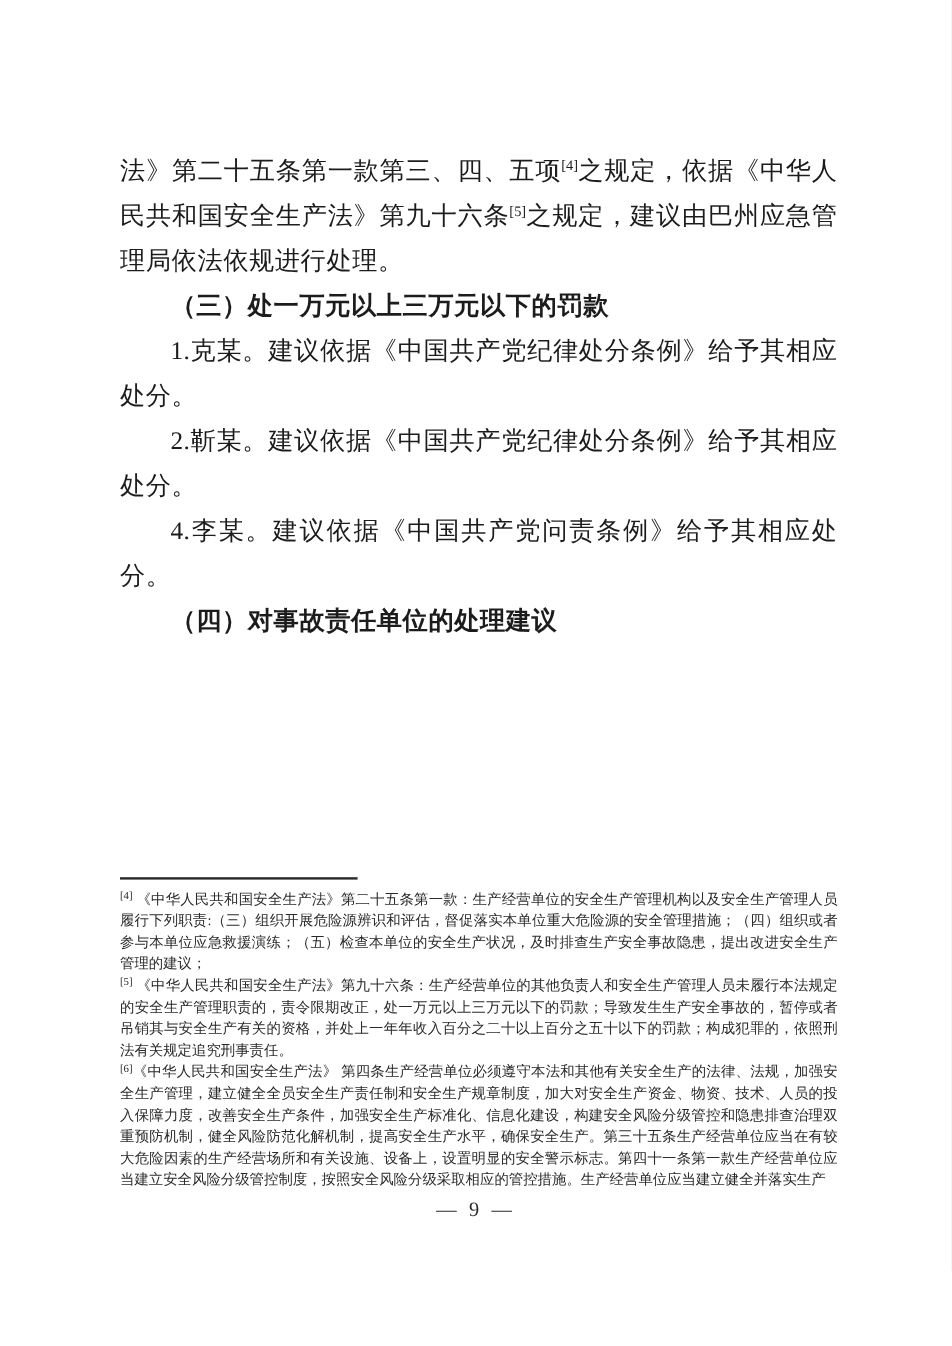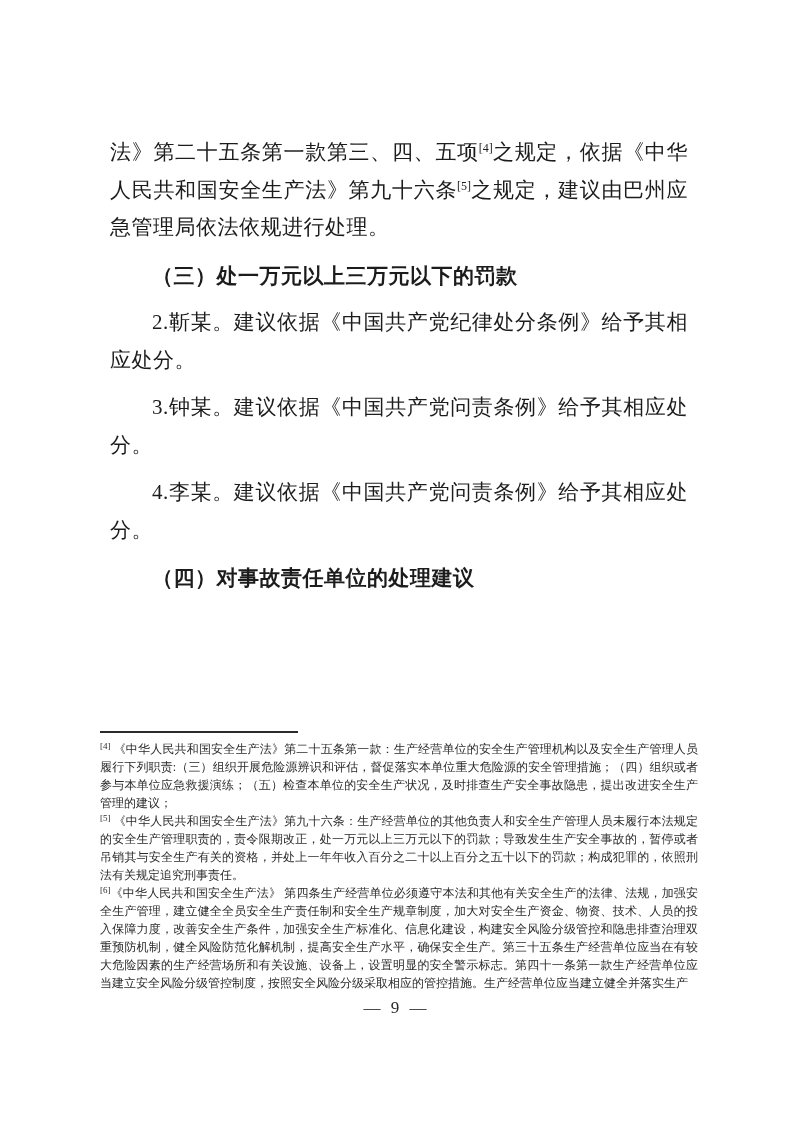--- a/index.html
+++ b/index.html
@@ -13,21 +13,21 @@
     overflow: hidden;
     margin: 0 auto;
   }
   .content {
     position: absolute;
     left: 100px;
     top: 124px;
     width: 598px;
   }
   .para {
-    margin: 10px;
+    margin: 0;
     font-size: 21px;
     line-height: 37.5px;
     text-align: justify;
     text-justify: inter-ideograph;
     letter-spacing: 0.5px;
     text-indent: 2em;
     word-break: break-all;
   }
   .para.no-indent { text-indent: 0; }
   .para.heading {
@@ -79,22 +79,22 @@
   }
 </style>
 </head>
 <body>
 
 <div class="page">
 
   <div class="content">
       <p class="para no-indent"><span>法》第二十五条第一款第三、四、五项</span><sup>[4]</sup><span>之规定，依据《中华人民共和国安全生产法》第九十六条</span><sup>[5]</sup><span>之规定，建议由巴州应急管理局依法依规进行处理。</span></p>
       <p class="para heading"><span>（三）处一万元以上三万元以下的罚款</span></p>
+      <p class="para"><span>1.克某。建议依据《中国共产党纪律处分条例》给予其相应处分。</span></p>
       <p class="para"><span>2.靳某。建议依据《中国共产党纪律处分条例》给予其相应处分。</span></p>
-      <p class="para"><span>3.钟某。建议依据《中国共产党问责条例》给予其相应处分。</span></p>
       <p class="para"><span>4.李某。建议依据《中国共产党问责条例》给予其相应处分。</span></p>
       <p class="para heading"><span>（四）对事故责任单位的处理建议</span></p>
     </div>
 
   <div class="footnotes">
     <div class="fn-rule"></div>
     <div>
         <p class="fn"><span class="fn-marker">[4]</span><span> 《中华人民共和国安全生产法》第二十五条第一款：生产经营单位的安全生产管理机构以及安全生产管理人员履行下列职责:（三）组织开展危险源辨识和评估，督促落实本单位重大危险源的安全管理措施；（四）组织或者参与本单位应急救援演练；（五）检查本单位的安全生产状况，及时排查生产安全事故隐患，提出改进安全生产管理的建议；</span></p>
         <p class="fn"><span class="fn-marker">[5]</span><span> 《中华人民共和国安全生产法》第九十六条：生产经营单位的其他负责人和安全生产管理人员未履行本法规定的安全生产管理职责的，责令限期改正，处一万元以上三万元以下的罚款；导致发生生产安全事故的，暂停或者吊销其与安全生产有关的资格，并处上一年年收入百分之二十以上百分之五十以下的罚款；构成犯罪的，依照刑法有关规定追究刑事责任。</span></p>
         <p class="fn"><span class="fn-marker">[6]</span><span>《中华人民共和国安全生产法》 第四条生产经营单位必须遵守本法和其他有关安全生产的法律、法规，加强安全生产管理，建立健全全员安全生产责任制和安全生产规章制度，加大对安全生产资金、物资、技术、人员的投入保障力度，改善安全生产条件，加强安全生产标准化、信息化建设，构建安全风险分级管控和隐患排查治理双重预防机制，健全风险防范化解机制，提高安全生产水平，确保安全生产。第三十五条生产经营单位应当在有较大危险因素的生产经营场所和有关设施、设备上，设置明显的安全警示标志。第四十一条第一款生产经营单位应当建立安全风险分级管控制度，按照安全风险分级采取相应的管控措施。生产经营单位应当建立健全并落实生产</span></p>

